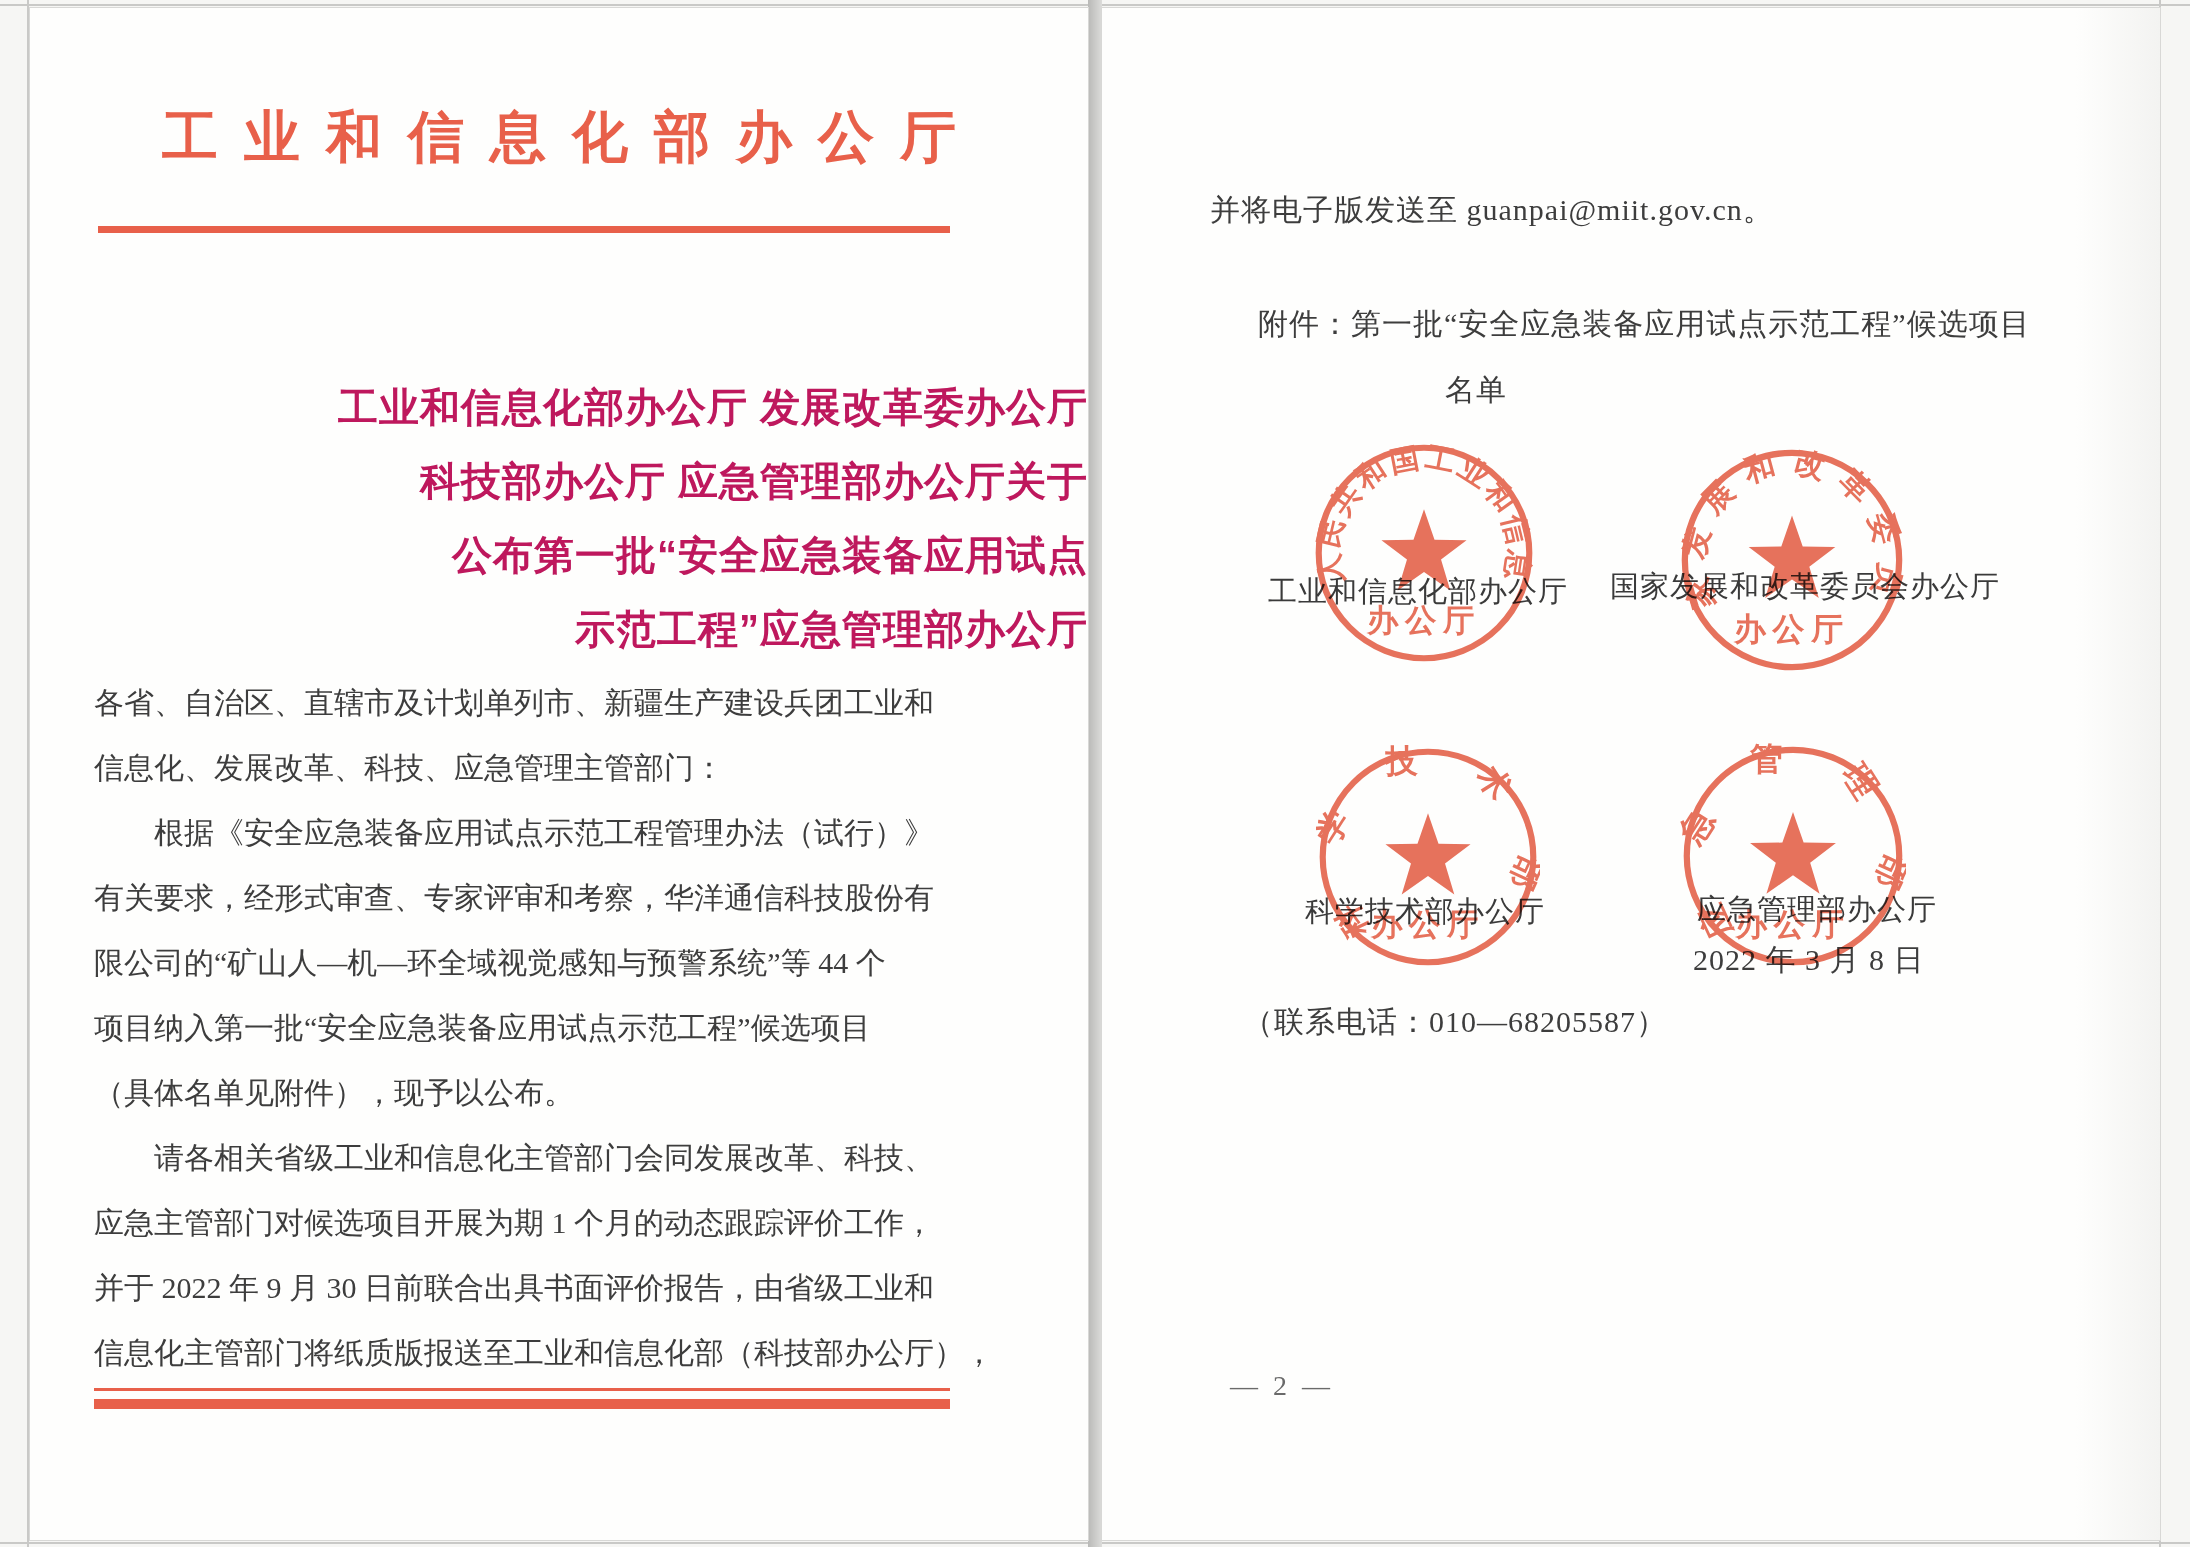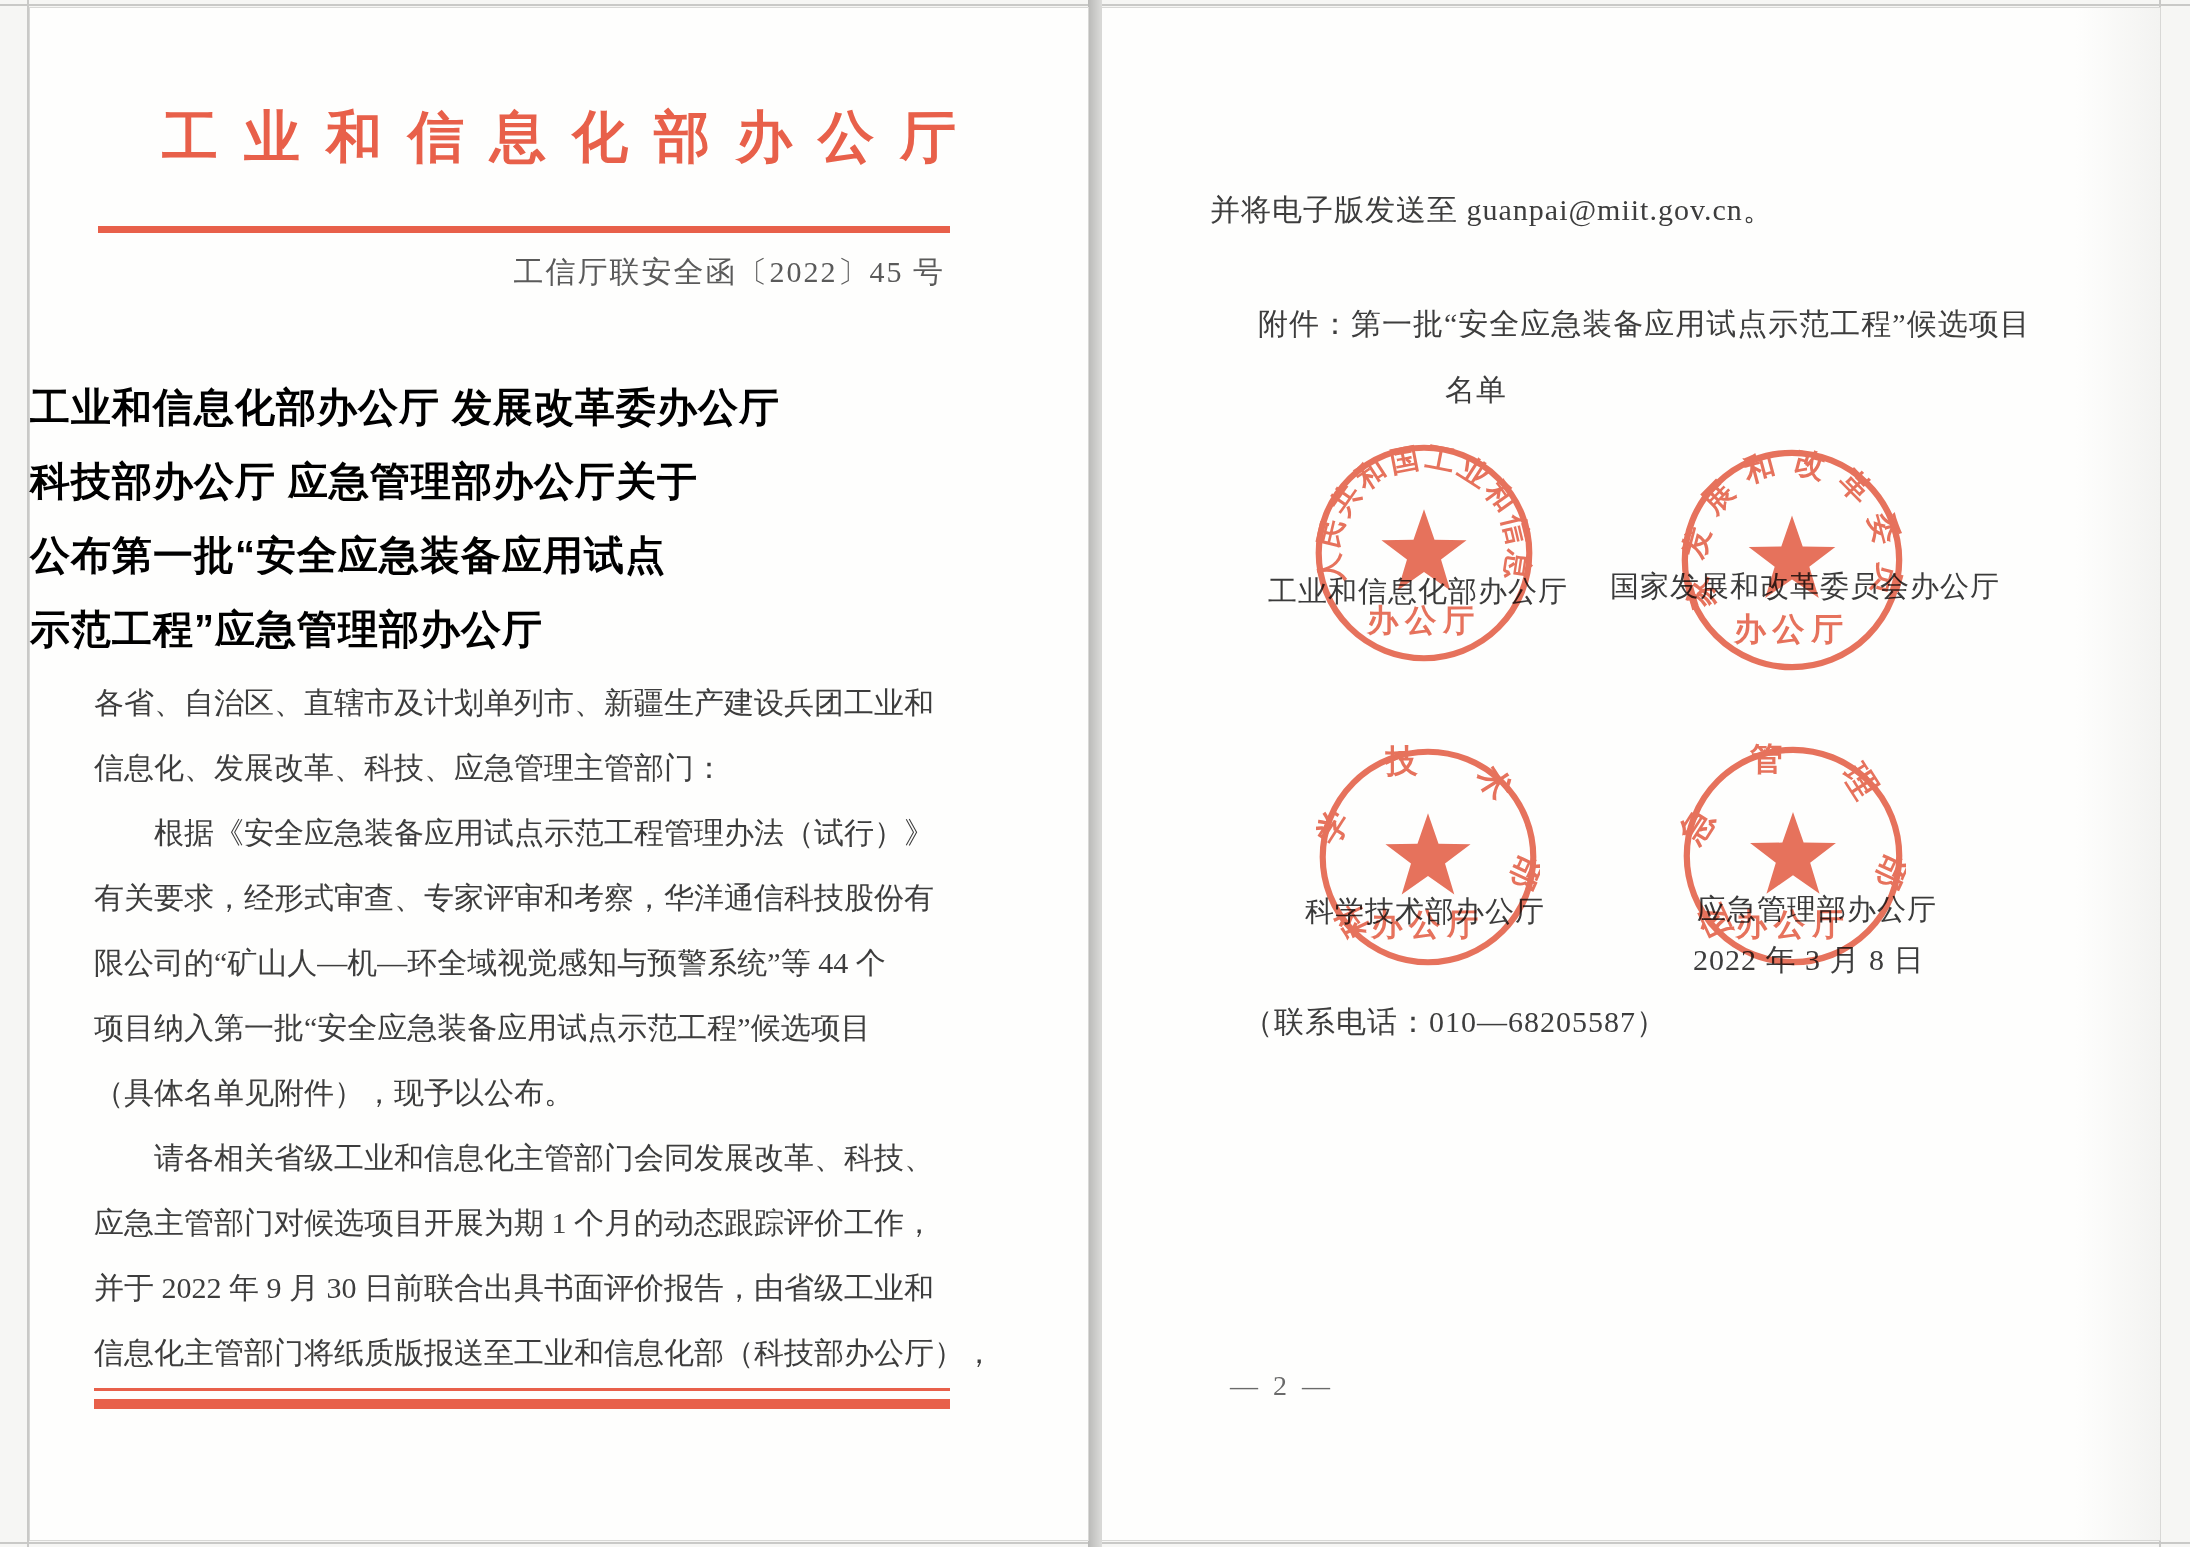--- a/index.html
+++ b/index.html
@@ -22,23 +22,23 @@
     text-align:center;color:#e8604a;font-weight:bold;
     font-size:56px;letter-spacing:26px;text-indent:26px;
     font-family:"Liberation Serif","DejaVu Serif",serif;
   }
   .red-rule{position:absolute;left:68px;width:852px;height:7px;background:#e8604a;}
   .doc-number{
     position:absolute;top:244px;right:143px;
     font-size:30px;color:#5a5a5a;letter-spacing:2px;white-space:nowrap;
   }
   .doc-title{
-    position:absolute;top:362px;left:0;width:100%;text-align:left;
+    position:absolute;top:362px;left:0;width:100%;text-align:right;
     font-family:"Liberation Sans","DejaVu Sans",sans-serif;
-    font-weight:700;color:#000000;font-size:40px;line-height:74px;letter-spacing:1px;
+    font-weight:700;color:#be185d;font-size:40px;line-height:74px;letter-spacing:1px;
   }
   .body-block{
     position:absolute;top:662px;left:64px;width:864px;
     font-size:30px;line-height:65px;color:#3d3d3d;letter-spacing:0;
   }
   .body-line{white-space:nowrap;}
   .footer-rule-thin{position:absolute;top:1380px;left:64px;width:856px;height:3px;background:#e8604a;}
   .footer-rule-thick{position:absolute;top:1391px;left:64px;width:856px;height:10px;background:#e8604a;}
 
   
@@ -67,21 +67,20 @@
   <div class="edge" style="top:1542px;left:0;width:2190px;height:2px;"></div>
   <div class="edge" style="top:0;left:27px;width:2px;height:1547px;"></div>
   <div class="edge" style="top:0;left:2159px;width:2px;height:1547px;"></div>
   <div class="edge" style="top:0;left:1088px;width:14px;height:1547px;background:linear-gradient(90deg,#b9b9b7,#dcdcda);"></div>
 
   <div class="page" id="page1">
 
     <div class="red-header">工业和信息化部办公厅</div>
     <div class="red-rule" style="top:218px;"></div>
 
-    <div class="doc-number">工信厅联安全函〔2022〕45 号</div>
 
     <div class="doc-title">
       <div>工业和信息化部办公厅 发展改革委办公厅</div>
       <div>科技部办公厅 应急管理部办公厅关于</div>
       <div>公布第一批“安全应急装备应用试点</div>
       <div>示范工程”应急管理部办公厅</div>
     </div>
 
     <div class="body-block">
       <div class="body-line">各省、自治区、直辖市及计划单列市、新疆生产建设兵团工业和</div>

